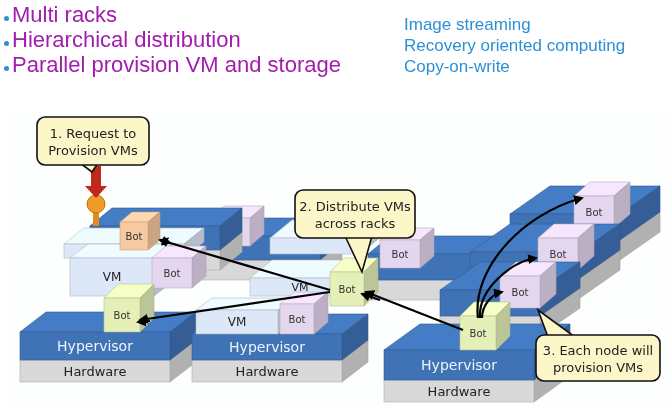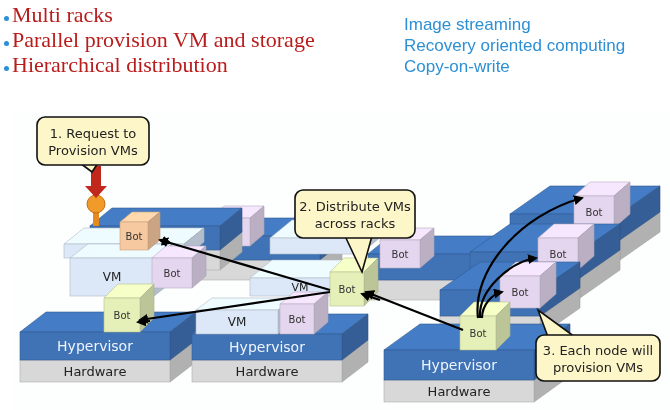--- a/index.html
+++ b/index.html
@@ -1,32 +1,32 @@
 <!DOCTYPE html>
 <html><head>
 <meta charset="utf-8">
 <style>
   html, body { margin: 0; padding: 0; background: #ffffff; }
   body { width: 670px; height: 410px; position: relative; overflow: hidden; font-family: "Liberation Sans", sans-serif; }
   .bullets { position: absolute; left: 4px; top: 2px; margin: 0; padding: 0; list-style: none; }
-  .bullets li { font-size: 22px; line-height: 25px; color: #b91c1c; position: relative; padding-left: 8px; font-family: Liberation Serif, serif; }
+  .bullets li { font-size: 22px; line-height: 25px; color: #a21caf; position: relative; padding-left: 8px; }
   .bullets li .dot { position: absolute; left: 0; top: 14px; width: 5px; height: 5px; border-radius: 50%; background: #2b8fd6; }
   .features { position: absolute; left: 404px; top: 14px; margin: 0; padding: 0; list-style: none; }
   .features li { font-size: 17px; line-height: 21px; color: #2d8fd4; }
   .panel { position: absolute; left: 12px; top: 112px; width: 658px; height: 298px; background: #fdfefe; }
   svg { position: absolute; left: 0; top: 0; }
   .lbl { font-family: "DejaVu Sans", sans-serif; }
 </style>
 </head>
 <body>
 
 <ul class="bullets">
   <li><span class="dot"></span><span>Multi racks</span></li>
+  <li><span class="dot"></span><span>Hierarchical distribution</span></li>
   <li><span class="dot"></span><span>Parallel provision VM and storage</span></li>
-  <li><span class="dot"></span><span>Hierarchical distribution</span></li>
 </ul>
 
 <ul class="features">
   <li>Image streaming</li>
   <li>Recovery oriented computing</li>
   <li>Copy-on-write</li>
 </ul>
 
 <div class="panel"></div>
 

